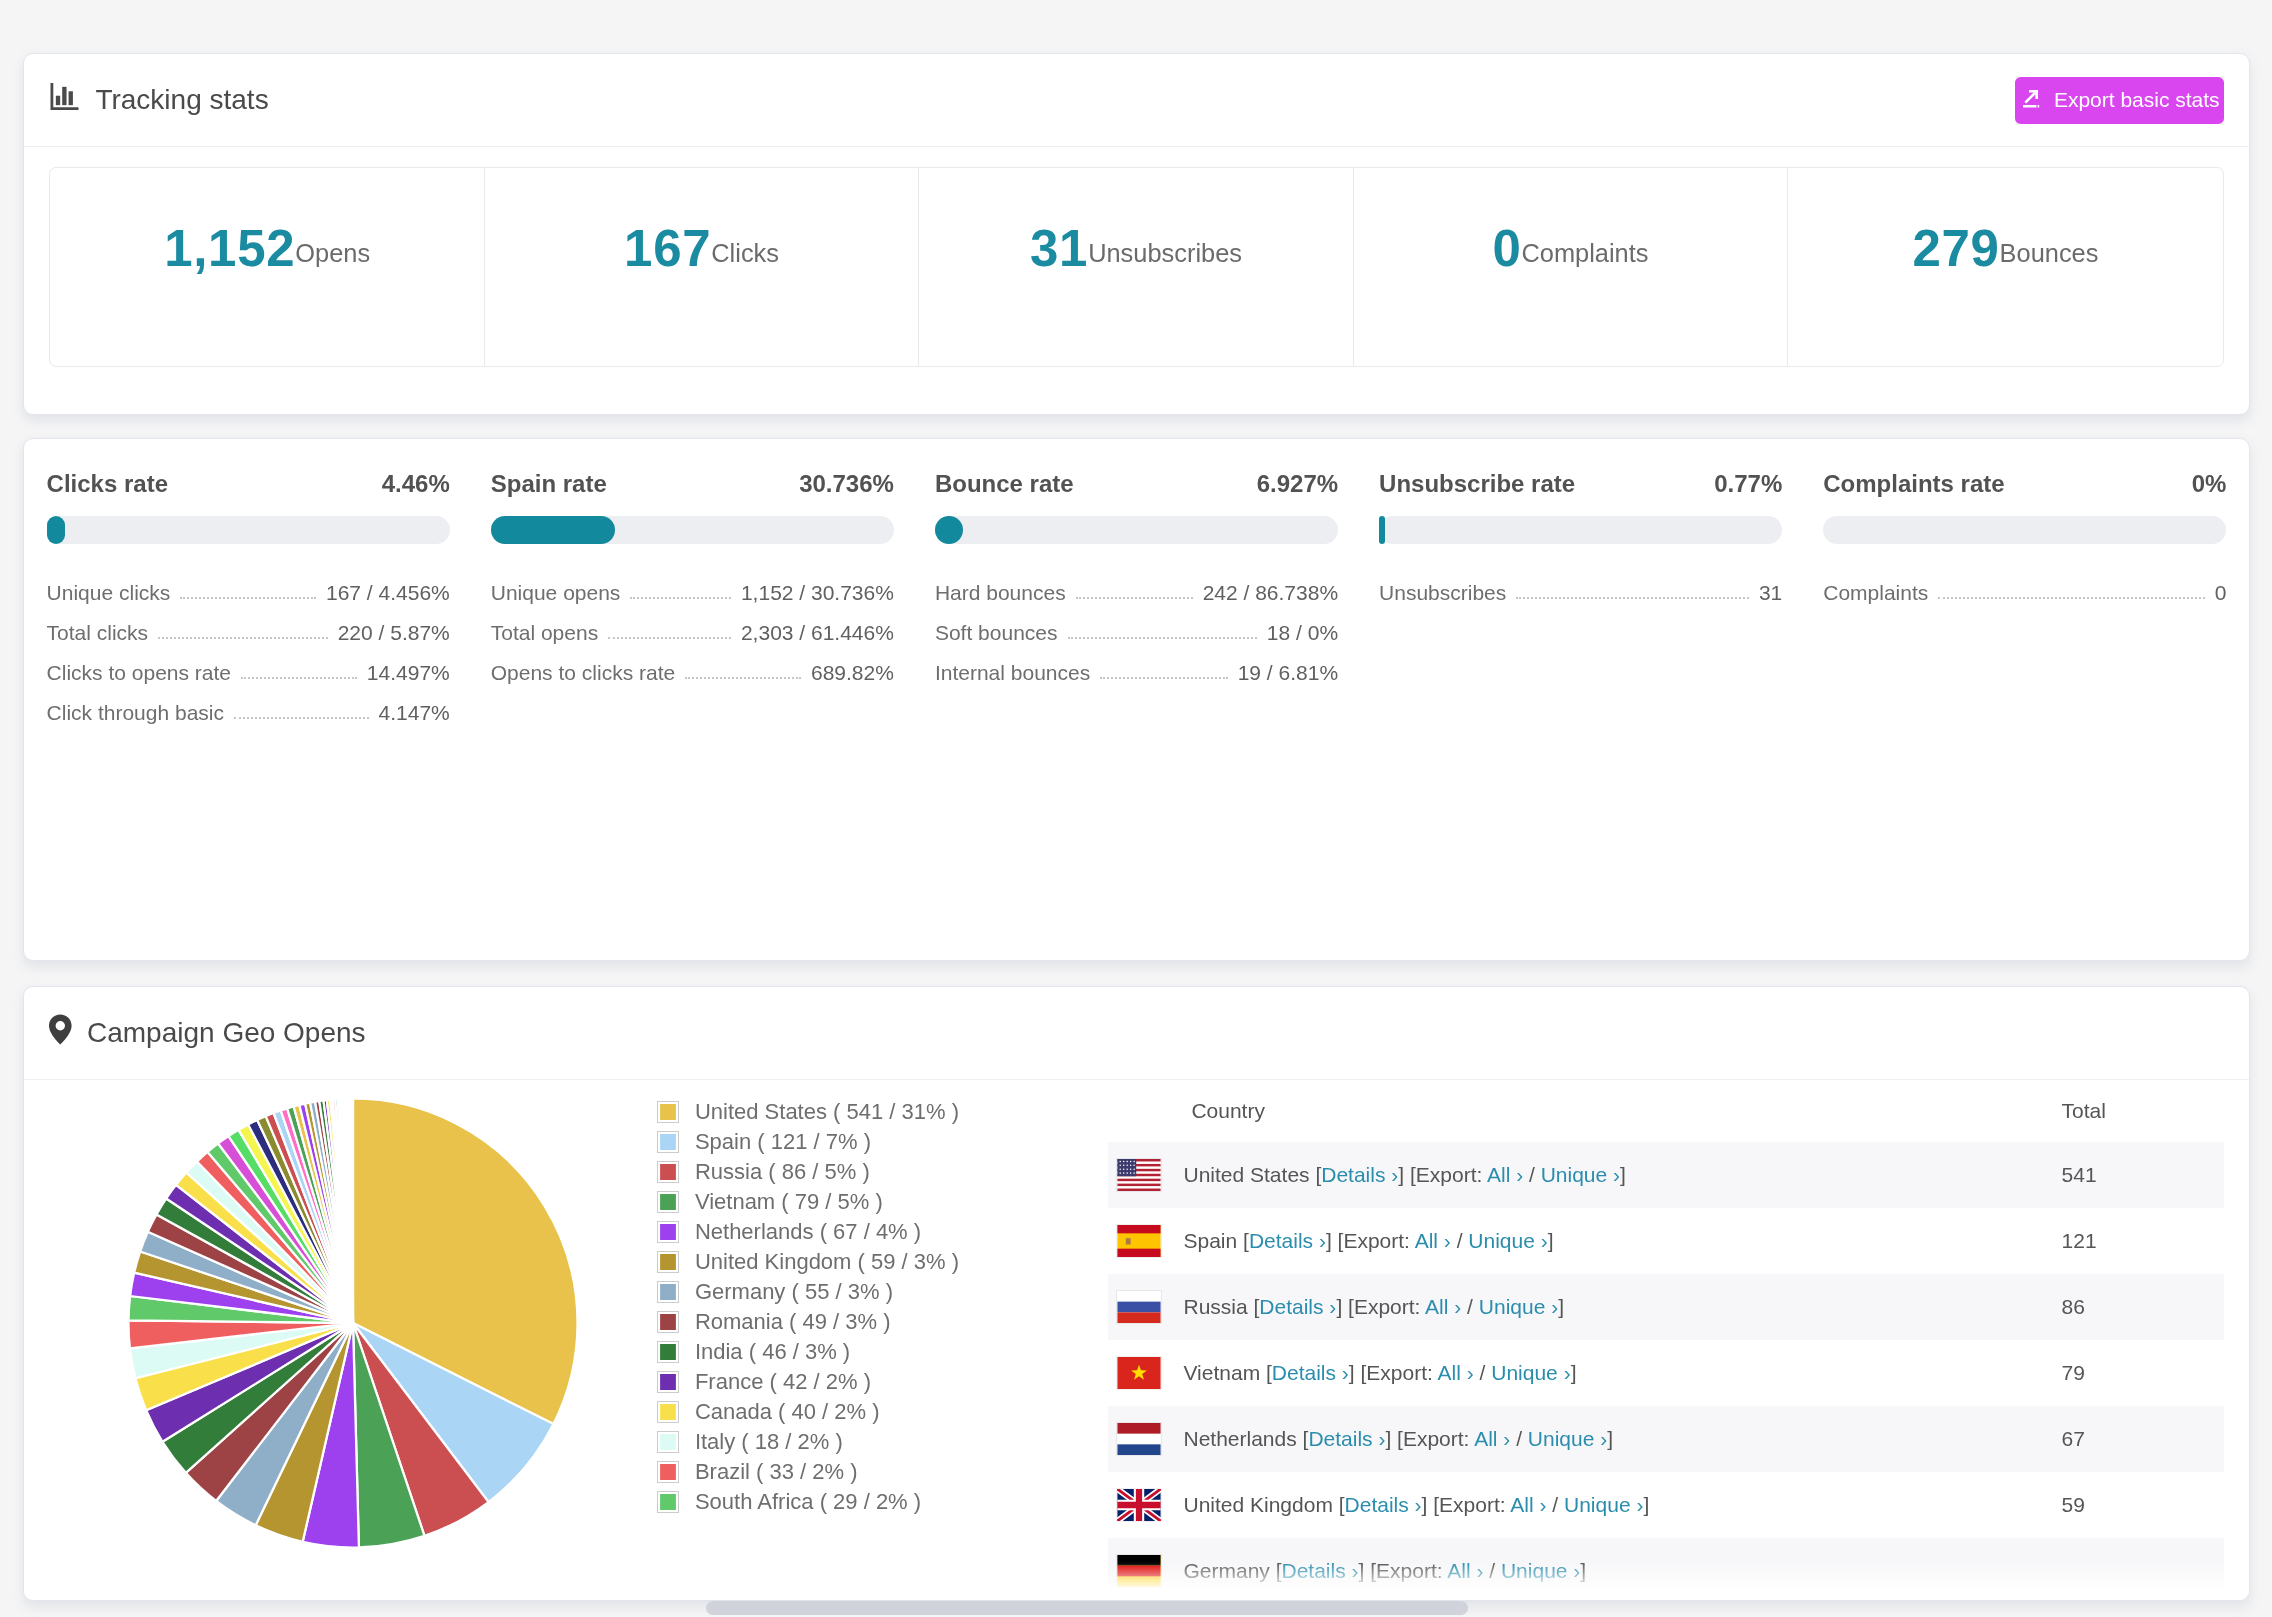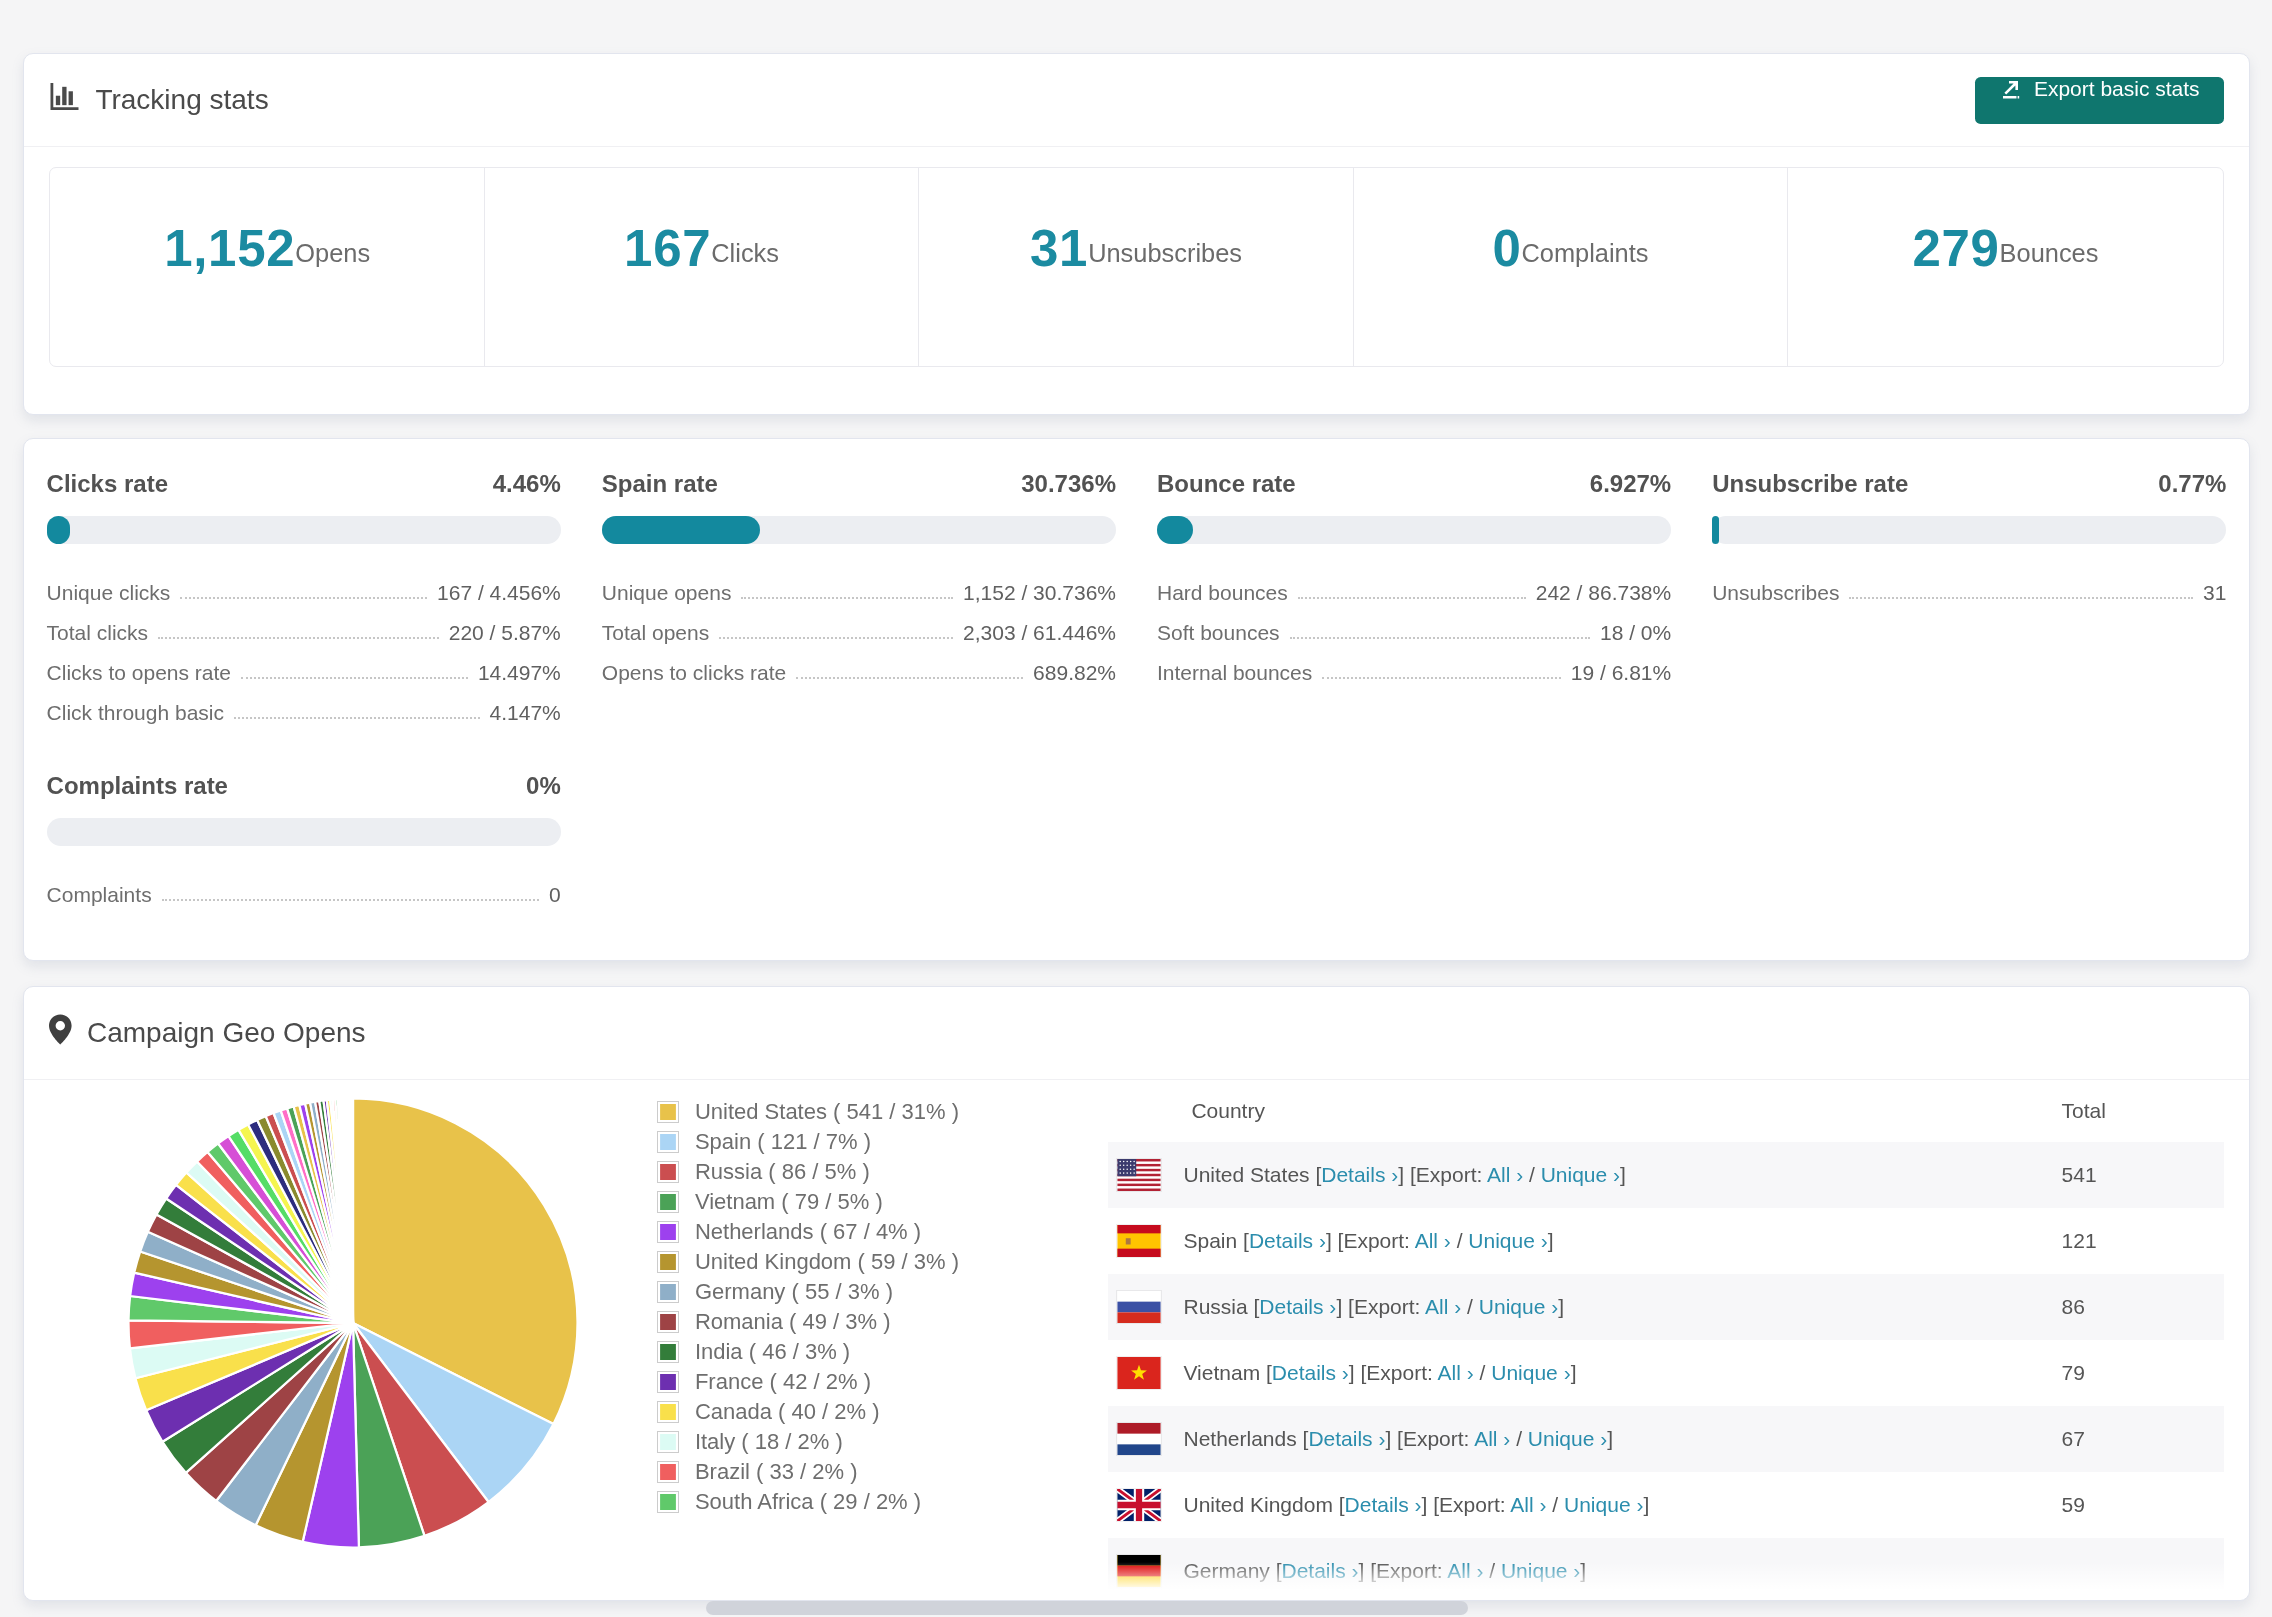--- a/index.html
+++ b/index.html
@@ -10,33 +10,33 @@
         box-shadow:0 5.6px 11.3px rgba(125,135,160,.16);margin:0 23px;position:relative;}
   .card-tracking{margin-top:53px;height:360px;}
   .card-rates{margin-top:22.6px;height:521px;}
   .card-geo{margin-top:25px;height:613px;overflow:hidden;}
 
   .card-header{height:92px;display:flex;align-items:center;justify-content:space-between;
                padding:0 25.4px;border-bottom:1.4px solid #f0f0f3;}
   .card-title{display:flex;align-items:center;gap:15px;font-size:28px;color:#4a4a4a;font-weight:500;}
   .card-title svg{flex:none;}
 
-  .export-btn{display:flex;gap:11.3px;background:#0f766e;border:none;border-radius:5.6px;
-              color:#fff;font-size:21px;height:47px;padding:0 24px;font-family:"Liberation Sans",sans-serif;
+  .export-btn{display:flex;align-items:center;gap:11.3px;background:#d946ef;border:none;border-radius:5.6px;
+              color:#fff;font-size:21px;height:47px;padding:0 4px;font-family:"Liberation Sans",sans-serif;
               cursor:pointer;}
 
   .summary-grid{display:grid;grid-template-columns:repeat(5,1fr);margin:20px 25.4px 0;
                 border:0.7px solid #e9e9ee;border-radius:7px;height:198px;background:#fff;}
   .summary-cell{display:flex;flex-direction:row;align-items:center;justify-content:center;
                 border-right:0.7px solid #e9e9ee;padding-bottom:38px;}
   .summary-cell:last-child{border-right:none;}
   .summary-value{font-size:51px;font-weight:700;color:#1b8ba1;letter-spacing:0.7px;line-height:1;}
   .summary-label{font-size:25.4px;color:#6b6b6b;margin-top:11.3px;}
 
-  .rates-grid{display:grid;grid-template-columns:repeat(4,1fr);column-gap:41px;row-gap:47px;
+  .rates-grid{display:grid;grid-template-columns:repeat(5,1fr);column-gap:41px;row-gap:47px;
               padding:31px 22.6px 0;}
   .rate-title-row{display:flex;justify-content:space-between;align-items:baseline;
                   font-size:24px;font-weight:700;color:#525252;margin-bottom:18.4px;}
   .rate-bar{height:28px;background:#eceef2;border-radius:14px;margin-bottom:21px;position:relative;}
   .rate-fill{height:100%;background:#13899e;border-radius:14px;}
   .rate-row{display:flex;align-items:flex-end;height:40px;font-size:21px;color:#6e6e6e;}
   .rate-label{white-space:nowrap;}
   .rate-leader{flex:1;border-bottom:2.1px dotted #c6c6c6;margin:0 10px 6.4px;}
   .rate-rowvalue{white-space:nowrap;color:#606060;}
 

